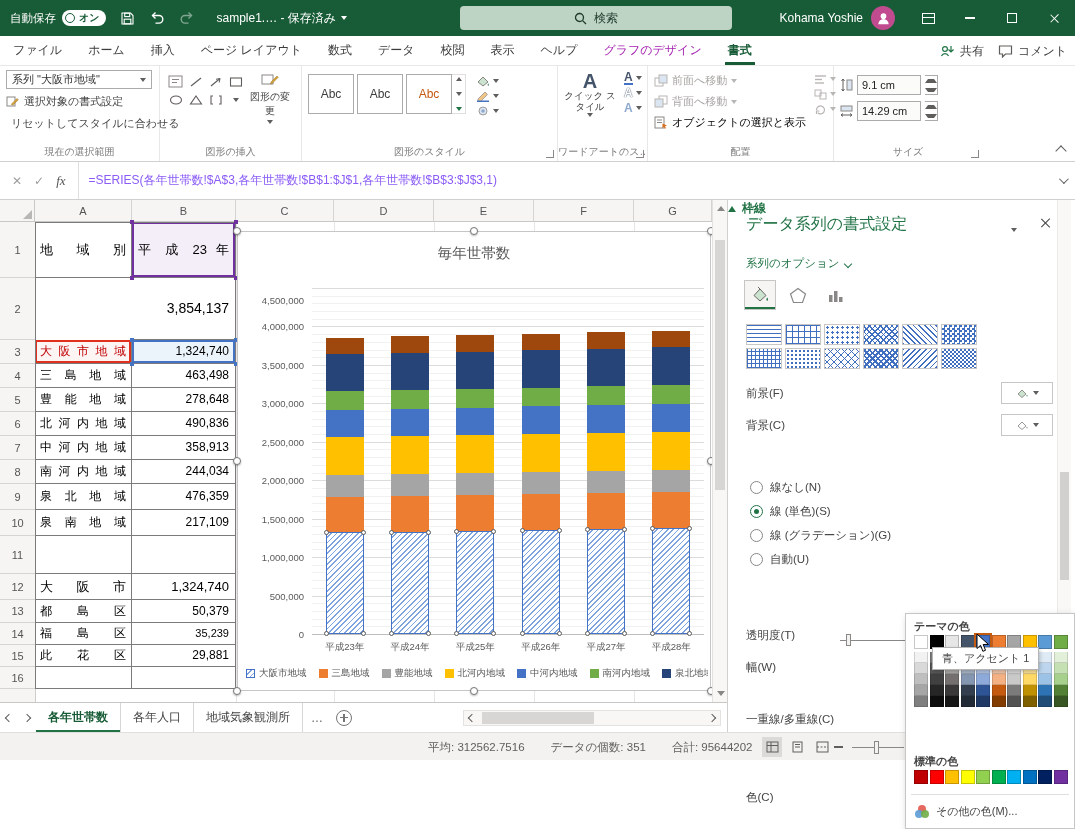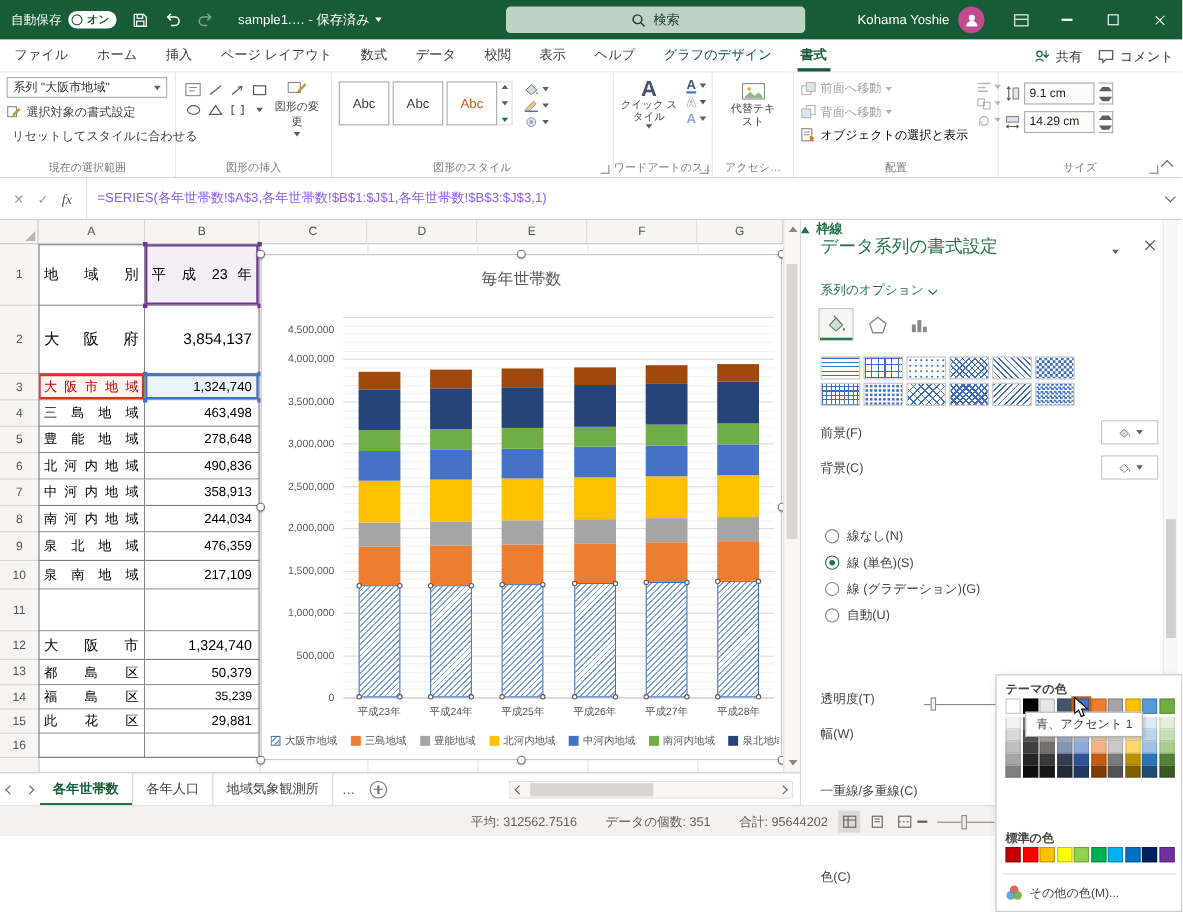--- a/index.html
+++ b/index.html
@@ -22,21 +22,21 @@
 .min-glyph{width:10px;height:1.5px;background:#fff}
 .max-glyph{width:10px;height:10px;border:1.3px solid #fff}
 .xg{position:relative;width:11px;height:11px}
 .xg::before,.xg::after{content:"";position:absolute;left:5px;top:0;width:1.4px;height:11px;background:#fff}
 .xg::before{transform:rotate(45deg)}.xg::after{transform:rotate(-45deg)}
 .ribicon{width:13px;height:11px;border:1.2px solid #fff;position:relative}
 .ribicon::after{content:"";position:absolute;left:0;top:3px;width:100%;height:1.2px;background:#fff}
 
 #tabrow{position:absolute;top:36px;left:0;width:1075px;height:30px;background:#fff;display:flex;align-items:stretch;border-bottom:1px solid #EAE8E6}
 .rtab{padding:0 13px;font-size:12px;color:#3C3C3C;display:flex;align-items:center;position:relative;white-space:nowrap}
-.rtab.ctx{color:#0c4a6e}
+.rtab.ctx{color:#a21caf}
 .rtab.active{color:#185C37;font-weight:bold}
 .rtab.active::after{content:"";position:absolute;left:10px;right:10px;bottom:0;height:3px;background:#185C37}
 #tr-right{position:absolute;right:8px;top:0;height:30px;display:flex;align-items:center;gap:14px}
 .tr-btn{display:flex;align-items:center;gap:5px;font-size:12px;color:#3C3C3C}
 
 #ribbon{position:absolute;top:66px;left:0;width:1075px;height:96px;background:#fff;border-bottom:1px solid #D2D0CE;display:flex}
 .rgroup{position:relative;height:100%;border-right:1px solid #EAE8E6;padding:4px 6px 16px;flex:none}
 .glabel{position:absolute;bottom:2px;left:0;right:0;text-align:center;font-size:10px;color:#7A7A7A;white-space:nowrap;overflow:hidden}
 .sel-dd{width:146px;height:19px;border:1px solid #ABABAB;font-size:11px;color:#333;display:flex;align-items:center;justify-content:space-between;padding:0 5px;background:#fff}
 .small-btn{display:flex;align-items:center;gap:5px;font-size:11px;color:#444;height:20px;margin-top:2px;white-space:nowrap}
@@ -422,31 +422,20 @@
           <div class="irow">
               <span class="sm-a" style="color:#8FA9CE">A</span>
               <span class="cdown"></span>
             </div>
         </div>
       </div>
       <div class="launcher"></div>
       <div class="glabel">ワードアートのス…</div>
     </div>
 
-    <div class="rgroup" style="width:74px">
-      <div class="alt-btn">
-        <svg width="22" height="18" viewBox="0 0 22 18">
-            <rect x="1" y="2" width="20" height="14" fill="#fff" stroke="#8A8886"></rect>
-            <circle cx="7" cy="7" r="1.8" fill="#E9B44C"></circle>
-            <path d="M3 14l5-4.5 4 3.5 3.5-3 3.5 3V15H3z" fill="#8FB98F"></path>
-          </svg>
-        <span class="alt-txt">代替テキスト</span>
-      </div>
-      <div class="glabel">アクセシ…</div>
-    </div>
 
     <div class="rgroup" style="width:186px">
       <div style="display:flex">
         <div>
           <div class="arr-row dis">
             <svg width="14" height="13" viewBox="0 0 14 13">
                 <rect x="1" y="4" width="8" height="8" fill="#fff" stroke="#B8B6B4"></rect>
                 <rect x="5" y="1" width="8" height="8" fill="#DCE6F2" stroke="#B8B6B4"></rect>
               </svg>
             <span>前面へ移動</span>
@@ -562,21 +551,20 @@
       <div class="vgl" style="left: 534px;"></div>
       <div class="vgl" style="left: 634px;"></div>
       <div class="rownum" style="top: 22px; height: 56px;">1</div>
       <div class="cellA" style="top: 22px; height: 56px; font-size: 13px; line-height: 55px;">地 域 別</div>
       <div class="cellB hl-purple" style="top: 22px; height: 56px; font-size: 13px; line-height: 55px;">平 成 23 年</div>
       <div class="rh-handle" style="left: 130px; top: 20px; width: 4px; height: 4px; background: rgb(112, 48, 160);"></div>
       <div class="rh-handle" style="left: 234px; top: 20px; width: 4px; height: 4px; background: rgb(112, 48, 160);"></div>
       <div class="rh-handle" style="left: 130px; top: 76px; width: 4px; height: 4px; background: rgb(112, 48, 160);"></div>
       <div class="rh-handle" style="left: 234px; top: 76px; width: 4px; height: 4px; background: rgb(112, 48, 160);"></div>
       <div class="rownum" style="top: 78px; height: 62px;">2</div>
-      <div class="cellA" style="top: 78px; height: 62px; font-size: 14px; line-height: 61px;">大 阪 府</div>
       <div class="cellB" style="top: 78px; height: 62px; font-size: 14px; line-height: 61px;">3,854,137</div>
       <div class="rownum" style="top: 140px; height: 24px;">3</div>
       <div class="cellA hl-red" style="top: 140px; height: 24px; font-size: 12px; line-height: 23px;">大 阪 市 地 域</div>
       <div class="cellB hl-blue" style="top: 140px; height: 24px; font-size: 12px; line-height: 23px;">1,324,740</div>
       <div class="rh-handle" style="left: 130px; top: 138px; width: 4px; height: 4px; background: rgb(68, 114, 196);"></div>
       <div class="rh-handle" style="left: 234px; top: 138px; width: 4px; height: 4px; background: rgb(68, 114, 196);"></div>
       <div class="rh-handle" style="left: 130px; top: 162px; width: 4px; height: 4px; background: rgb(68, 114, 196);"></div>
       <div class="rh-handle" style="left: 234px; top: 162px; width: 4px; height: 4px; background: rgb(68, 114, 196);"></div>
       <div class="rownum" style="top: 164px; height: 24px;">4</div>
       <div class="cellA" style="top: 164px; height: 24px; font-size: 12px; line-height: 23px;">三 島 地 域</div>

